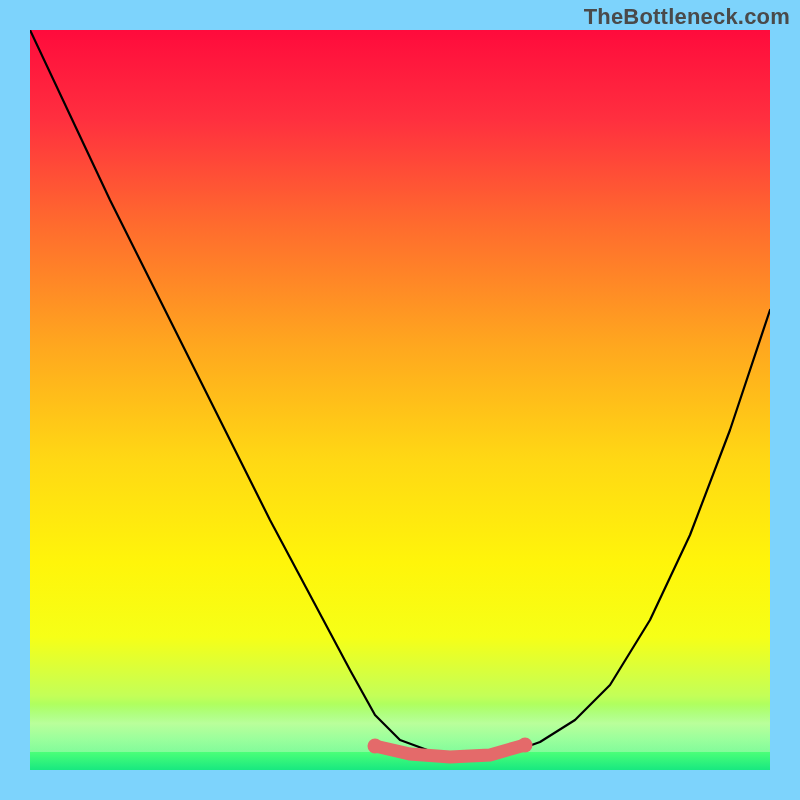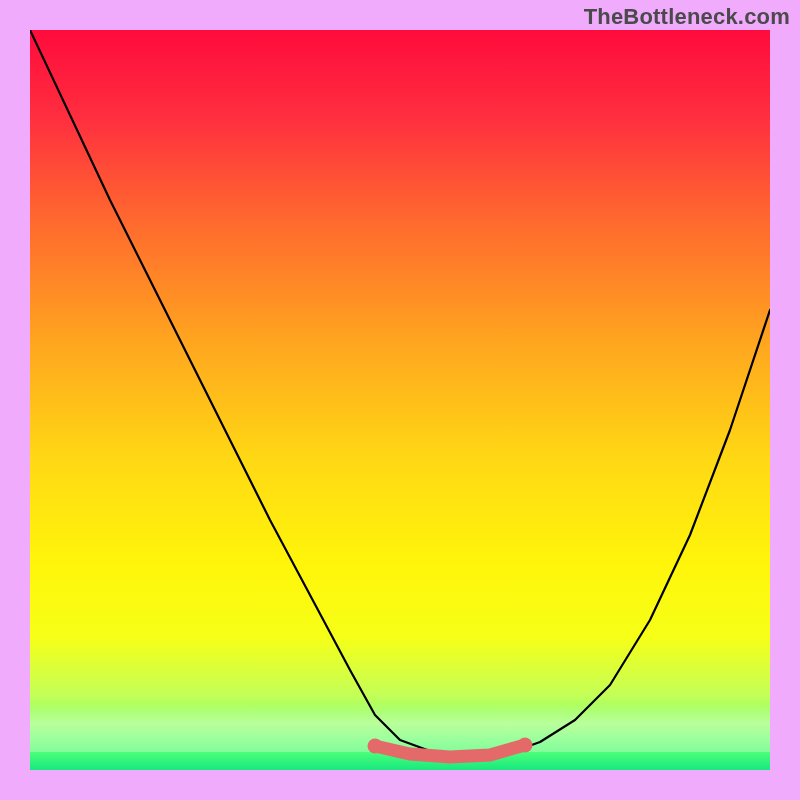--- a/index.html
+++ b/index.html
@@ -5,21 +5,21 @@
   body {
     margin: 0;
     padding: 0;
     background: #fff;
     font-family: Arial, Helvetica, sans-serif;
   }
   .chart-wrap {
     width: 800px;
     height: 800px;
     position: relative;
-    background: #f0abfc;
+    background: #7dd3fc;
   }
   .watermark {
     position: absolute;
     top: 4px;
     right: 10px;
     color: #4a4a4a;
     font-size: 22px;
     font-weight: bold;
     letter-spacing: 0.2px;
     z-index: 20;

